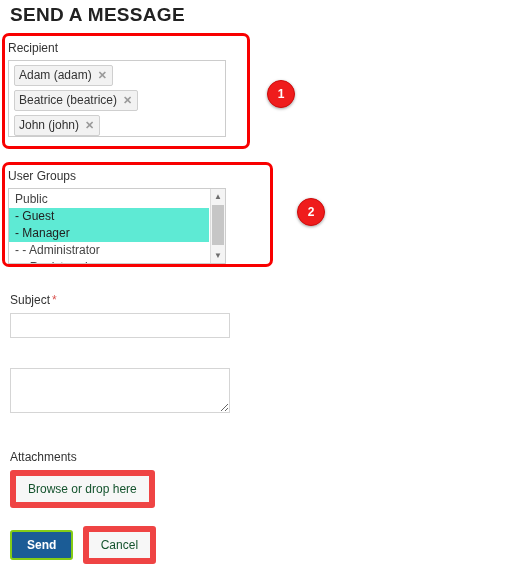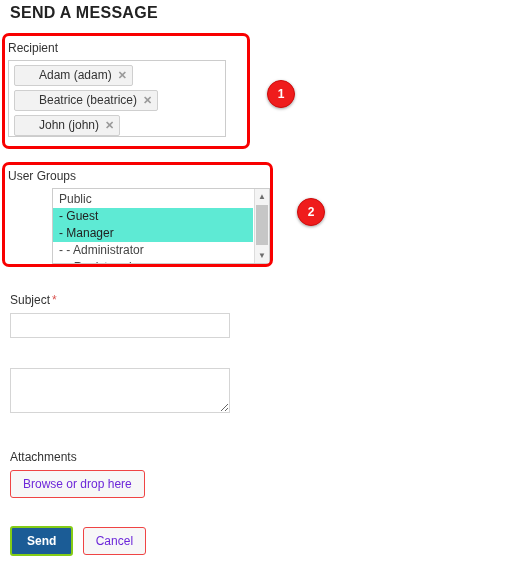--- a/index.html
+++ b/index.html
@@ -15,21 +15,21 @@
     font-size: 12px;
     color: #333333;
     overflow: hidden;
   }
 
   
   .page-title {
     position: absolute;
     left: 10px;
     top: 4px;
-    font-size: 16px;
+    font-size: 19px;
     font-weight: bold;
     letter-spacing: 0.3px;
     color: #222222;
   }
 
   
   .field-label {
     font-size: 12px;
     color: #333333;
     line-height: 14px;
@@ -55,21 +55,21 @@
     background: #ffffff;
     padding: 4px 5px 0 5px;
     box-sizing: border-box;
   }
   .tag {
     display: inline-flex;
     align-items: center;
     background: #f2f2f2;
     border: 1px solid #cfcfcf;
     border-radius: 2px;
-    padding: 2px 5px 3px 24px;
+    padding: 2px 5px 3px 4px;
     font-size: 12px;
     color: #333333;
     margin-bottom: 4px;
     line-height: 14px;
     white-space: nowrap;
   }
   .tag-row { display: block; }
   .tag-remove {
     color: #9a9a9a;
     margin-left: 6px;
@@ -87,21 +87,20 @@
   }
   .groups-listbox {
     margin-top: 5px;
     width: 218px;
     height: 76px;
     border: 1px solid #cccccc;
     background: #ffffff;
     box-sizing: border-box;
     position: relative;
     overflow: hidden;
-    margin-left: 44px;
   }
   .groups-options {
     position: absolute;
     left: 0;
     top: 0;
     right: 16px;
     bottom: 0;
     padding-top: 2px;
   }
   .group-option {
@@ -205,22 +204,22 @@
     font-size: 12px;
     border-radius: 3px;
     padding: 5px 11px;
     cursor: pointer;
     line-height: 14px;
     display: inline-block;
     box-sizing: border-box;
   }
   .btn-default {
     background: #f7f7f7;
-    border: 1px solid #ef4444;
-    color: #6d28d9;
+    border: 6px solid #ef4444;
+    color: #14532d;
   }
   .btn-browse {
     margin-top: 6px;
     padding: 6px 12px;
   }
 
   
   .actions {
     position: absolute;
     left: 10px;

